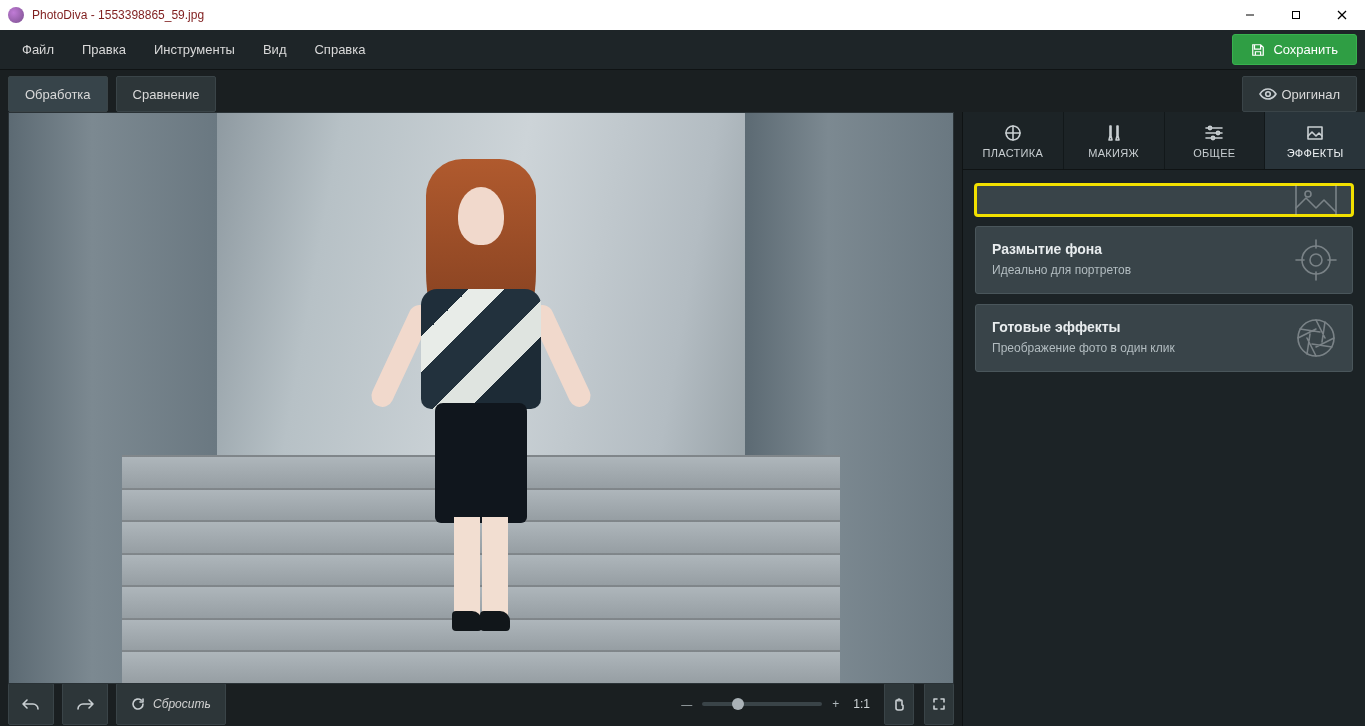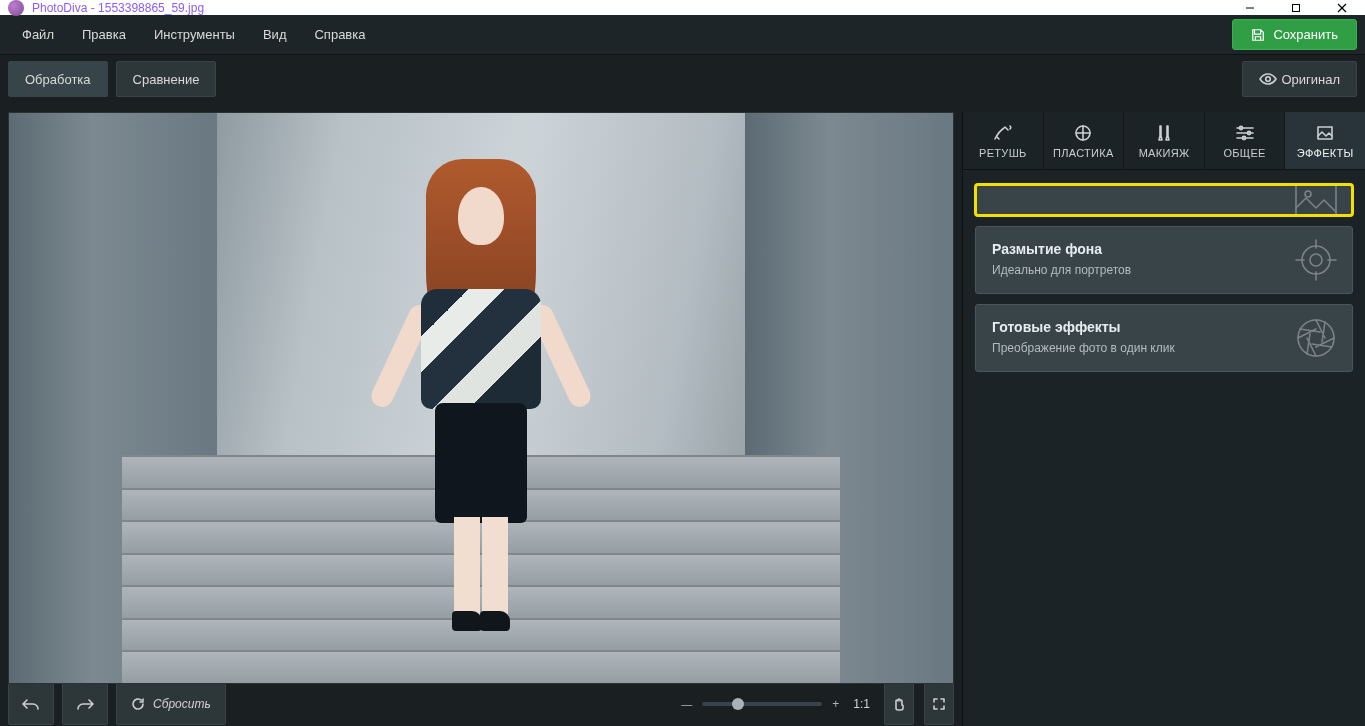--- a/index.html
+++ b/index.html
@@ -1,19 +1,19 @@
 <!DOCTYPE html>
 <html><head>
 <meta charset="utf-8">
 <style>
 * { margin: 0; padding: 0; box-sizing: border-box; font-family: "Segoe UI", Arial, sans-serif; }
 body { width: 1365px; height: 726px; background: #1a1f21; color: #c8c8c8; overflow: hidden; user-select: none; }
 
 
-.titlebar { height: 15px; background: #fff; display: flex; align-items: center; padding-left: 8px; color: #8b5cf6; font-size: 12px; }
+.titlebar { height: 30px; background: #fff; display: flex; align-items: center; padding-left: 8px; color: #7f1d1d; font-size: 12px; }
 .titlebar .logo { width: 16px; height: 16px; border-radius: 50%; background: radial-gradient(circle at 35% 35%, #c07bd6, #7a4f8d); margin-right: 8px; }
 .titlebar .title { flex: 1; }
 .win-btns { display: flex; }
 .win-btn { width: 46px; height: 30px; display: flex; align-items: center; justify-content: center; cursor: pointer; }
 .win-btn svg { width: 10px; height: 10px; }
 
 
 .menubar { height: 40px; background: #1e2528; display: flex; align-items: center; padding: 0 8px; border-bottom: 1px solid #0f1314; }
 .menu-item { padding: 6px 14px; font-size: 13px; color: #d9d9d9; cursor: pointer; border-radius: 2px; }
 .menubar .spacer { flex: 1; }
@@ -211,28 +211,20 @@
             </svg>
         </div>
       </div>
     </div>
   </div>
 
   <div class="right-panel">
     <div class="ptabs">
       <div class="ptab">
         <div class="picon">
-            <svg width="22" height="18" viewBox="0 0 22 18">
-              <path class="stroke" d="M3 15c3-6 6-9 9-11 M13 3l3 3 M5 13l2 2 M18 2c1 1 1 2 0 3"></path>
-            </svg>
-          </div>
-        <span>РЕТУШЬ</span>
-      </div>
-      <div class="ptab">
-        <div class="picon">
             <svg width="20" height="20" viewBox="0 0 20 20">
               <circle cx="10" cy="10" r="7" class="stroke"></circle>
               <line x1="10" y1="3" x2="10" y2="17" class="stroke"></line>
               <line x1="3" y1="10" x2="17" y2="10" class="stroke"></line>
             </svg>
           </div>
         <span>ПЛАСТИКА</span>
       </div>
       <div class="ptab">
         <div class="picon">

